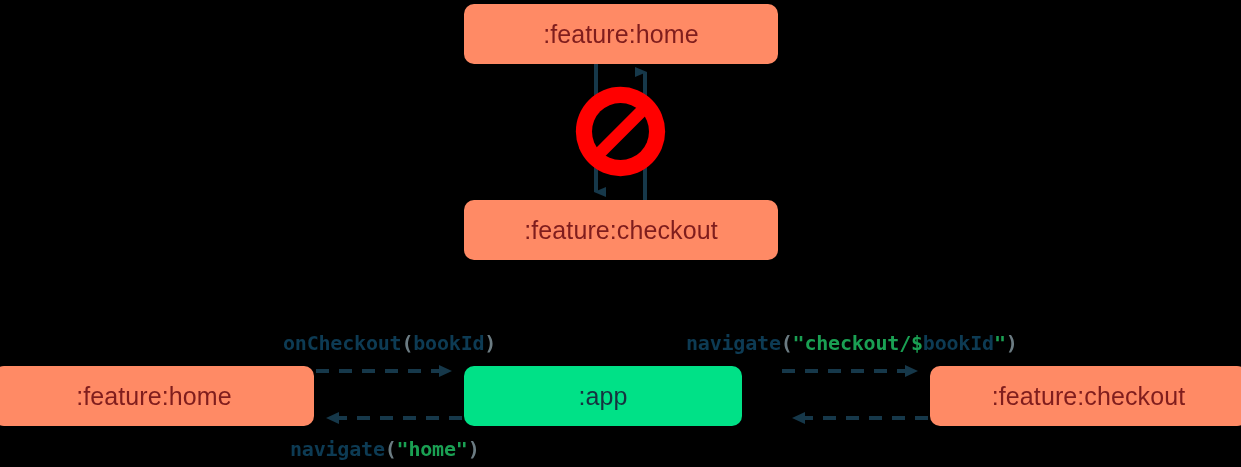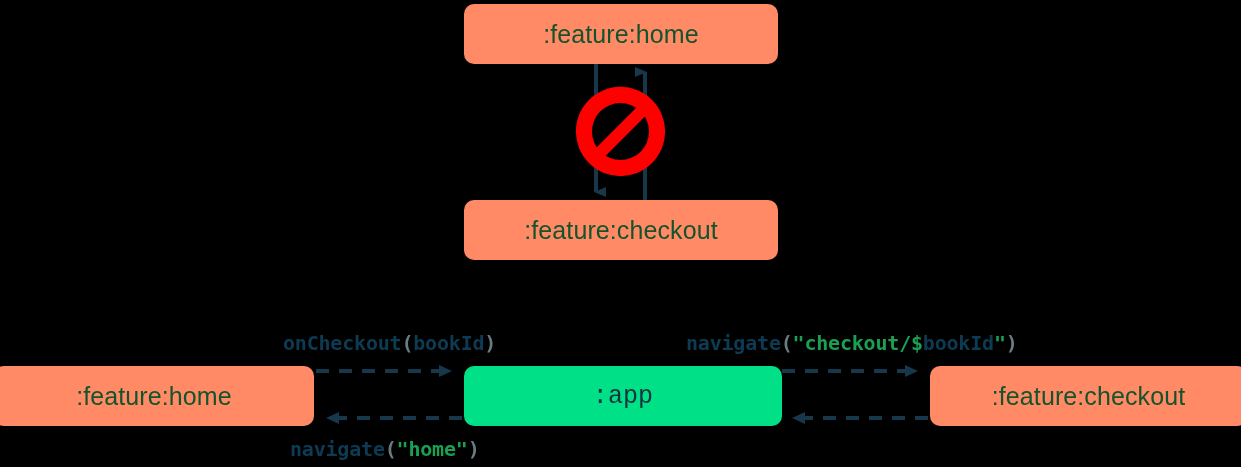--- a/index.html
+++ b/index.html
@@ -27,34 +27,34 @@
     display: flex;
     align-items: center;
     justify-content: center;
     box-sizing: border-box;
     font-size: 25px;
     letter-spacing: 0.1px;
     white-space: nowrap;
   }
   .node-feature {
     background: #ff8a65;
-    color: #14532d;
+    color: #7f1d1d;
   }
   .node-app {
     background: #00e187;
     color: #16323f;
   }
 
   
   #node-top-home      { left: 464px; top: 4px;   width: 314px; height: 60px; }
   #node-top-checkout  { left: 464px; top: 200px; width: 314px; height: 60px; }
 
   
   #node-bottom-home     { left: -6px;  top: 366px; width: 320px; height: 60px; }
-  #node-bottom-app      { left: 464px; top: 366px; width: 318px; height: 60px; font-family: Liberation Mono, monospace; }
+  #node-bottom-app      { left: 464px; top: 366px; width: 278px; height: 60px; }
   #node-bottom-checkout { left: 930px; top: 366px; width: 317px; height: 60px; }
 
   
   .edges {
     position: absolute;
     left: 0;
     top: 0;
     width: 1241px;
     height: 467px;
     pointer-events: none;

